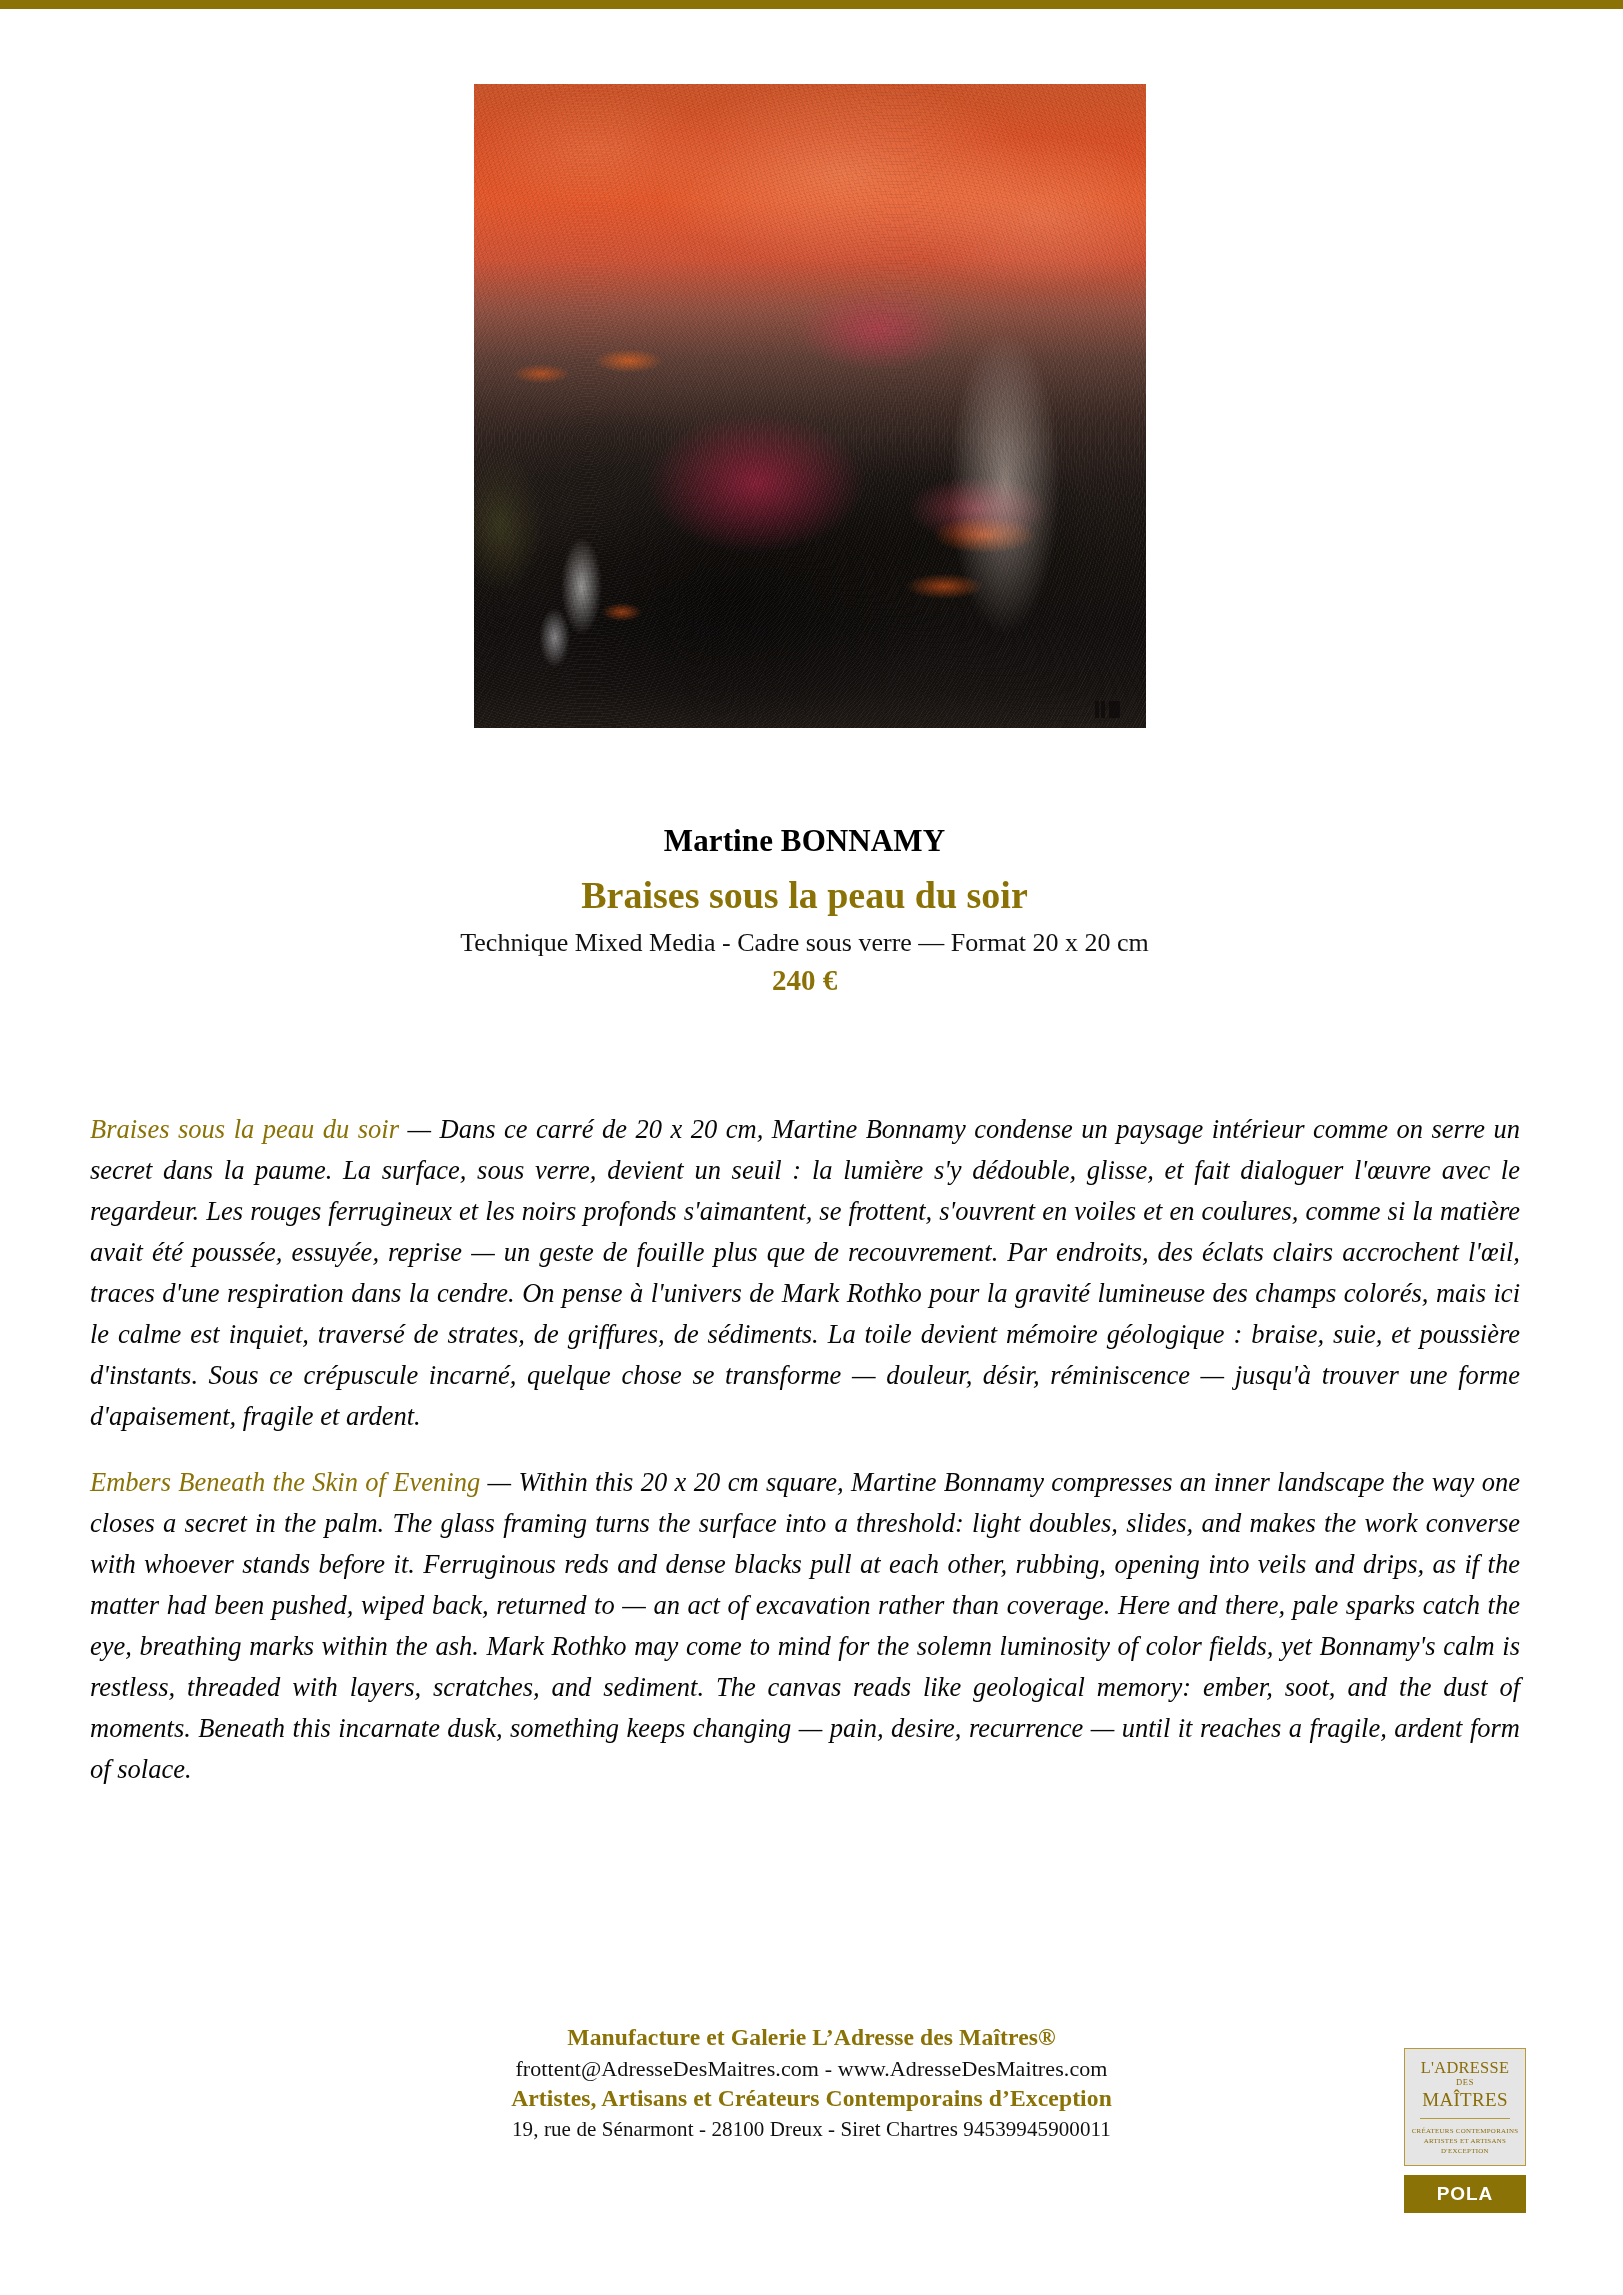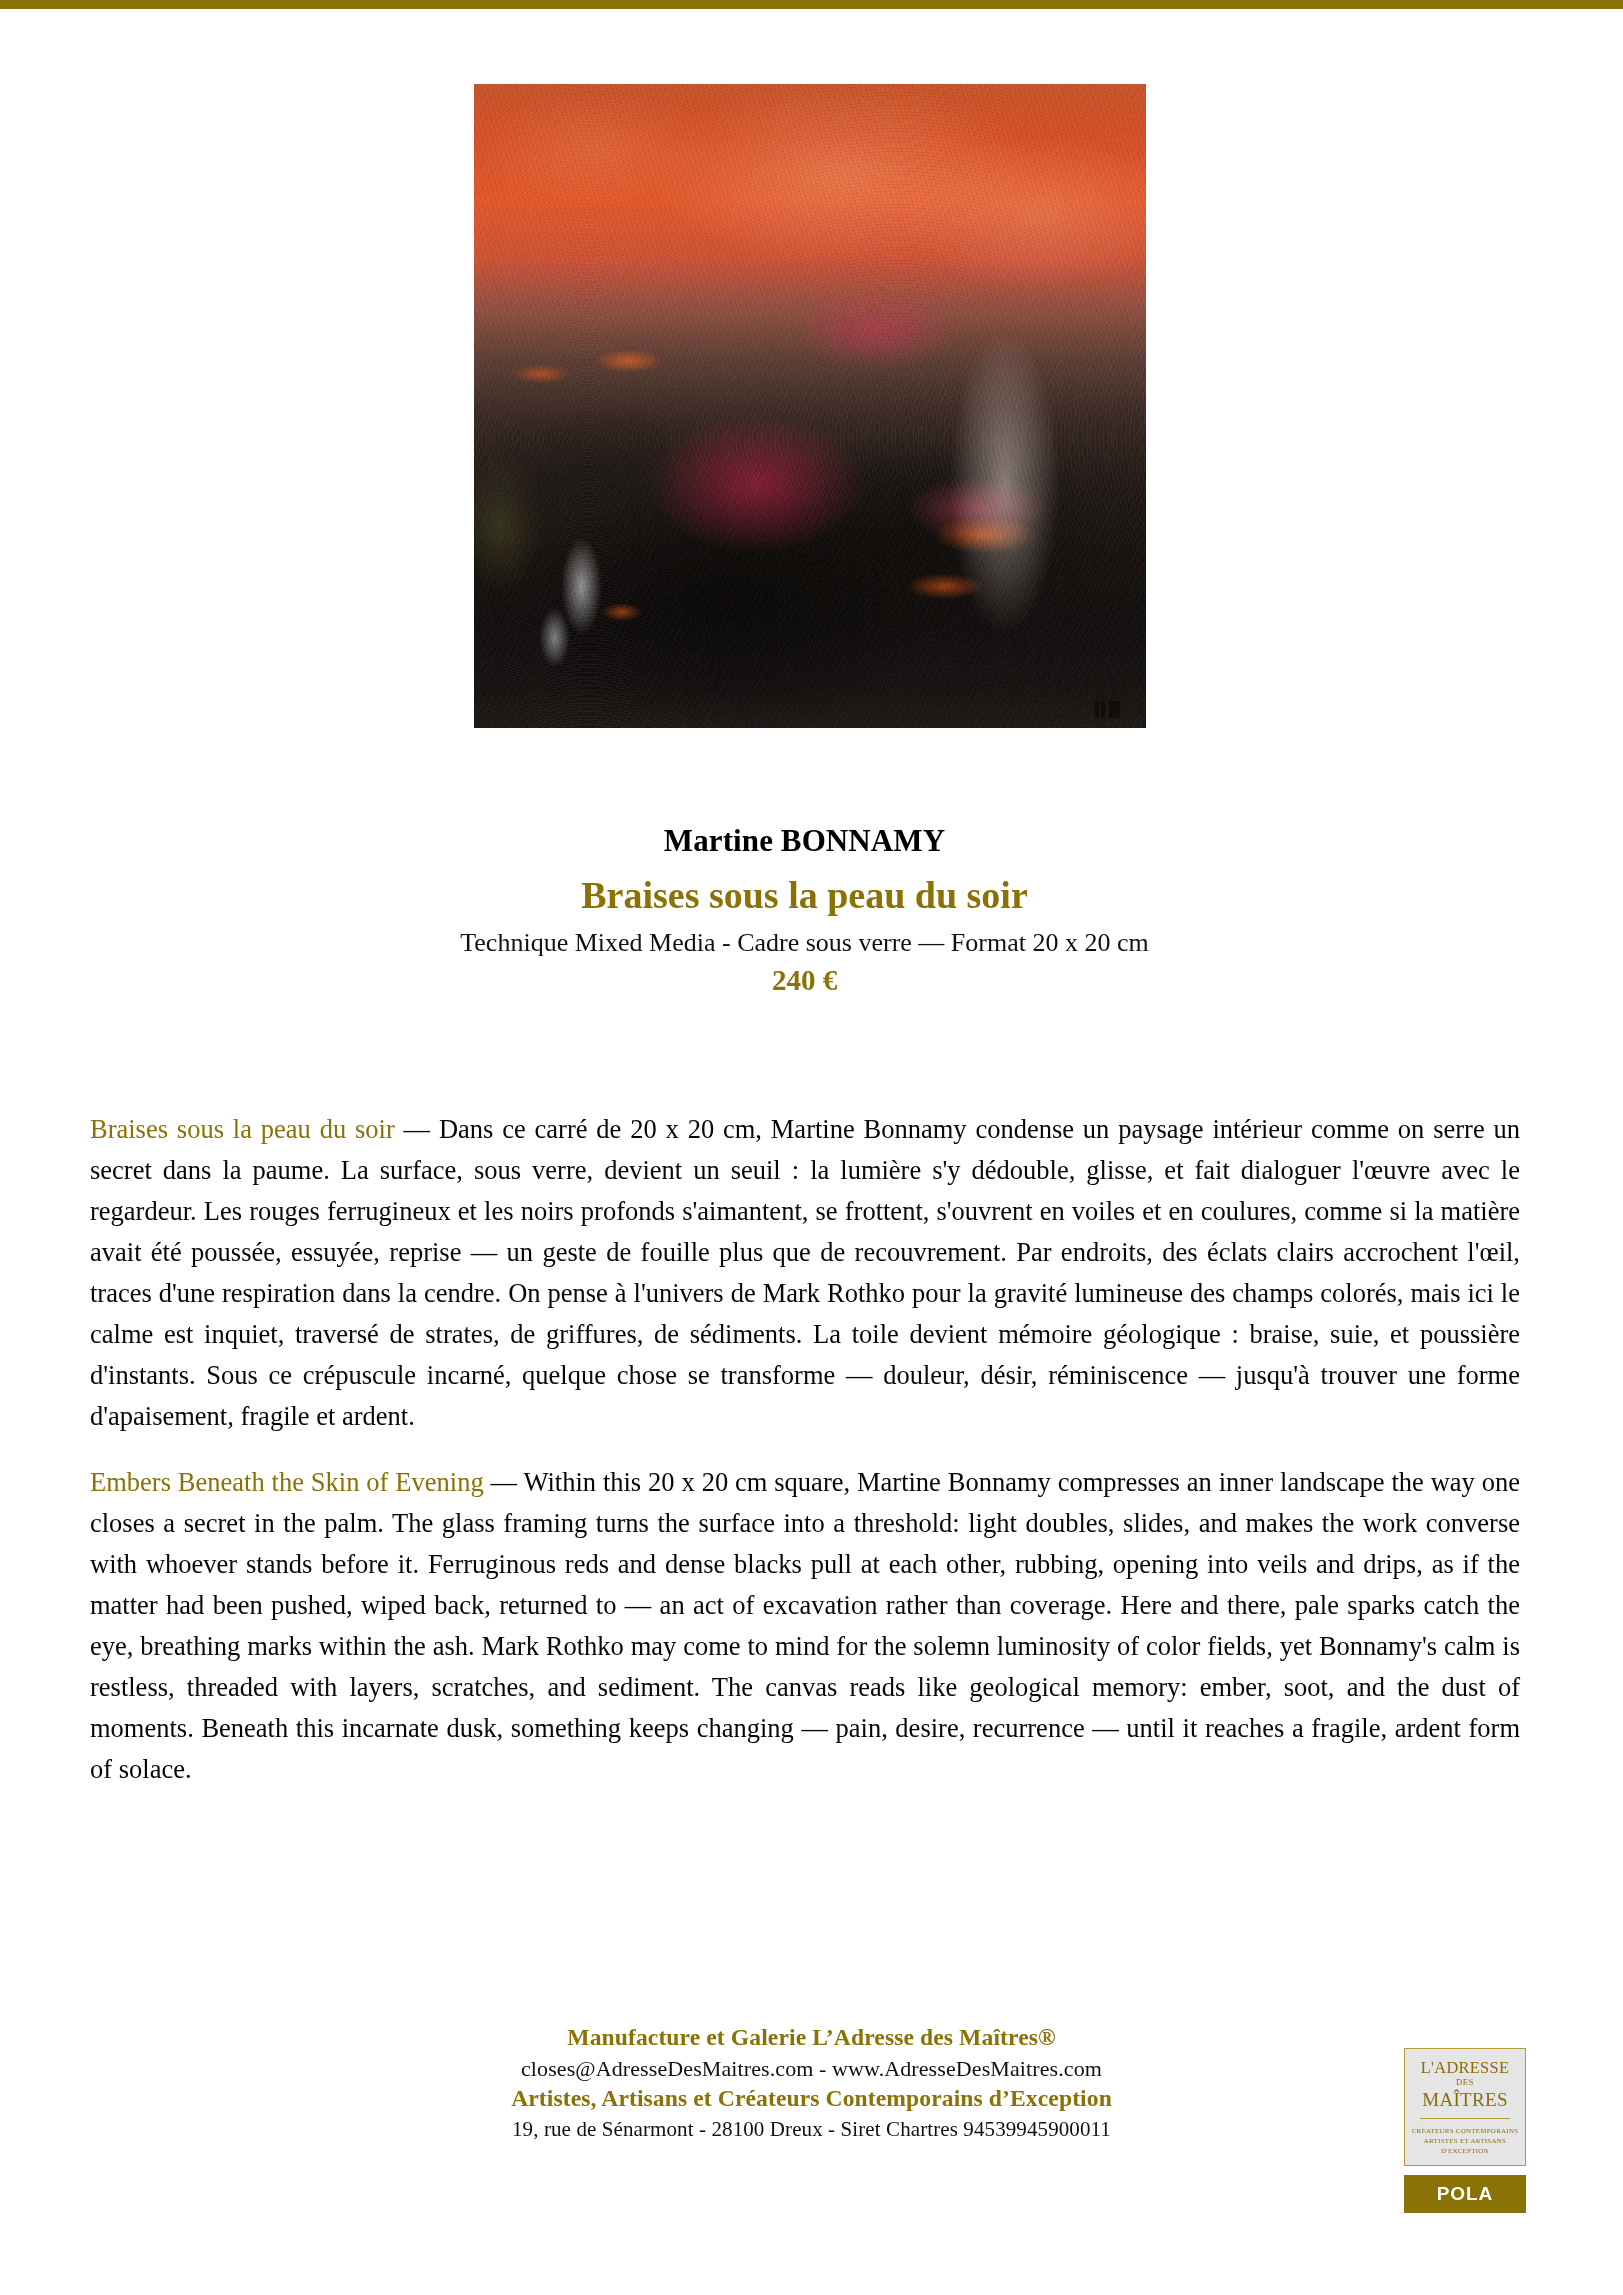--- a/index.html
+++ b/index.html
@@ -153,20 +153,21 @@
   }
   .para {
     font-family: "Liberation Serif", serif;
     font-size: 26.5px;
     line-height: 41px;
     color: #070707;
     text-align: justify;
     text-justify: inter-word;
     margin: 0 0 25px 0;
     hyphens: none;
+    font-style: italic;
   }
   .para:last-child { margin-bottom: 0; }
   .para-lead {
     color: #8a7206;
   }
 
   
   .footer {
     position: absolute;
     left: 0;
@@ -276,21 +277,21 @@
 </div>
 
 <div class="body-text">
   <p class="para"><span class="para-lead">Braises sous la peau du soir</span><span> — Dans ce carré de 20 x 20 cm, Martine Bonnamy condense un paysage intérieur comme on serre un secret dans la paume. La surface, sous verre, devient un seuil : la lumière s'y dédouble, glisse, et fait dialoguer l'œuvre avec le regardeur. Les rouges ferrugineux et les noirs profonds s'aimantent, se frottent, s'ouvrent en voiles et en coulures, comme si la matière avait été poussée, essuyée, reprise — un geste de fouille plus que de recouvrement. Par endroits, des éclats clairs accrochent l'œil, traces d'une respiration dans la cendre. On pense à l'univers de Mark Rothko pour la gravité lumineuse des champs colorés, mais ici le calme est inquiet, traversé de strates, de griffures, de sédiments. La toile devient mémoire géologique : braise, suie, et poussière d'instants. Sous ce crépuscule incarné, quelque chose se transforme — douleur, désir, réminiscence — jusqu'à trouver une forme d'apaisement, fragile et ardent.</span></p>
 
   <p class="para"><span class="para-lead">Embers Beneath the Skin of Evening</span><span> — Within this 20 x 20 cm square, Martine Bonnamy compresses an inner landscape the way one closes a secret in the palm. The glass framing turns the surface into a threshold: light doubles, slides, and makes the work converse with whoever stands before it. Ferruginous reds and dense blacks pull at each other, rubbing, opening into veils and drips, as if the matter had been pushed, wiped back, returned to — an act of excavation rather than coverage. Here and there, pale sparks catch the eye, breathing marks within the ash. Mark Rothko may come to mind for the solemn luminosity of color fields, yet Bonnamy's calm is restless, threaded with layers, scratches, and sediment. The canvas reads like geological memory: ember, soot, and the dust of moments. Beneath this incarnate dusk, something keeps changing — pain, desire, recurrence — until it reaches a fragile, ardent form of solace.</span></p>
 </div>
 
 <div class="footer">
   <div class="footer-line footer-strong">Manufacture et Galerie L’Adresse des Maîtres®</div>
-  <div class="footer-line footer-contact">closes@AdresseDesMaitres.com - www.AdresseDesMaitres.com</div>
+  <div class="footer-line footer-contact">frottent@AdresseDesMaitres.com - www.AdresseDesMaitres.com</div>
   <div class="footer-line footer-strong">Artistes, Artisans et Créateurs Contemporains d’Exception</div>
   <div class="footer-line footer-address">19, rue de Sénarmont - 28100 Dreux - Siret Chartres 94539945900011</div>
 </div>
 
 <div class="logo-area">
   <div class="logo-box">
     <div class="logo-l1">L'ADRESSE</div>
     <div class="logo-l2">DES</div>
     <div class="logo-l3">MAÎTRES</div>
     <div class="logo-rule"></div>

